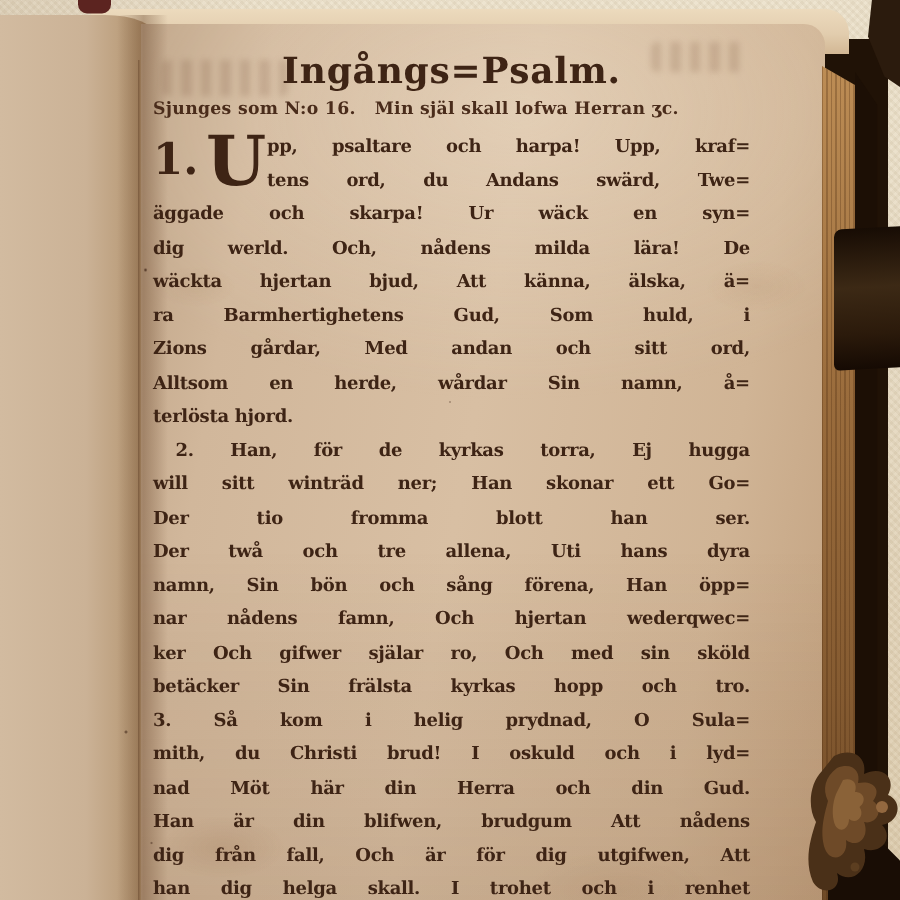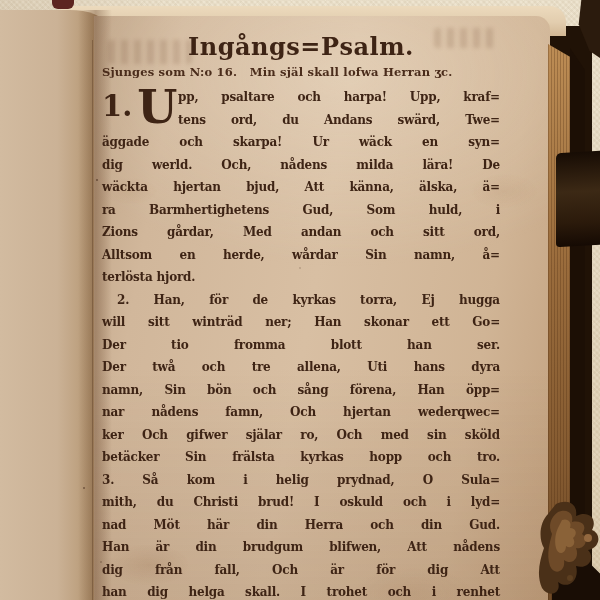--- a/index.html
+++ b/index.html
@@ -295,33 +295,34 @@
               <span>din</span>
               <span>Herra</span>
               <span>och</span>
               <span>din</span>
               <span>Gud.</span>
             </div>
             <div class="line just">
               <span>Han</span>
               <span>är</span>
               <span>din</span>
+              <span>blifwen,</span>
               <span>brudgum</span>
-              <span>blifwen,</span>
               <span>Att</span>
               <span>nådens</span>
             </div>
             <div class="line just">
               <span>dig</span>
               <span>från</span>
               <span>fall,</span>
               <span>Och</span>
               <span>är</span>
               <span>för</span>
               <span>dig</span>
+              <span>utgifwen,</span>
               <span>Att</span>
             </div>
             <div class="line just">
               <span>han</span>
               <span>dig</span>
               <span>helga</span>
               <span>skall.</span>
               <span>I</span>
               <span>trohet</span>
               <span>och</span>

